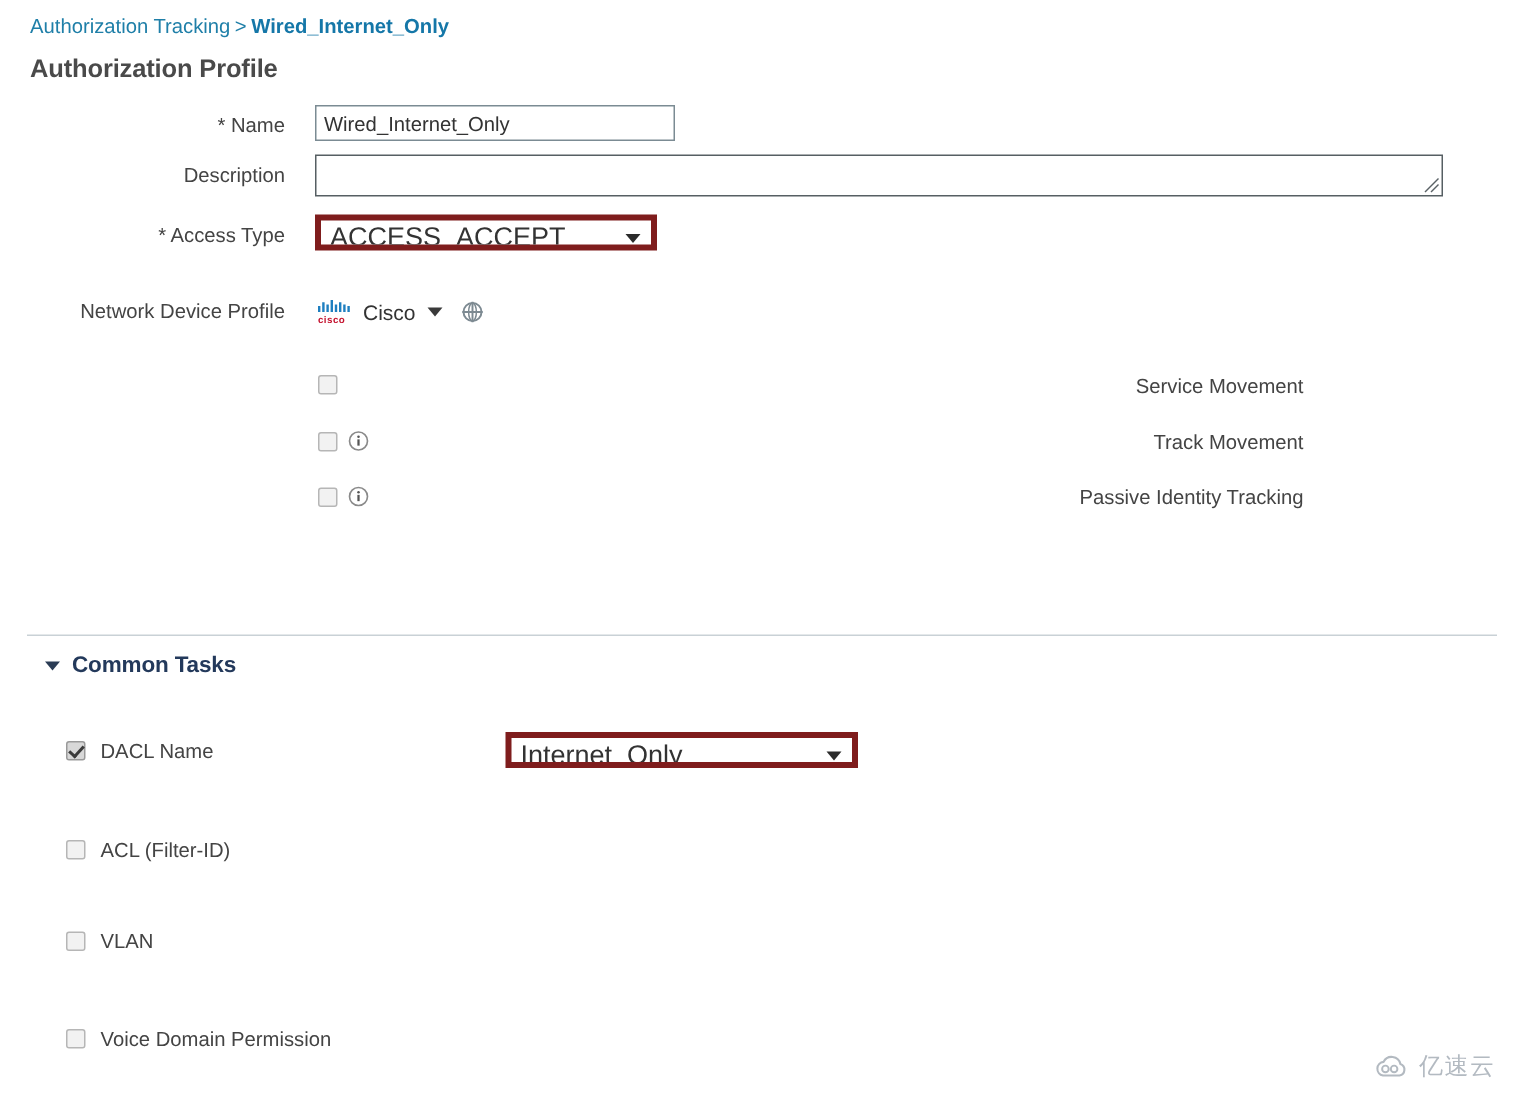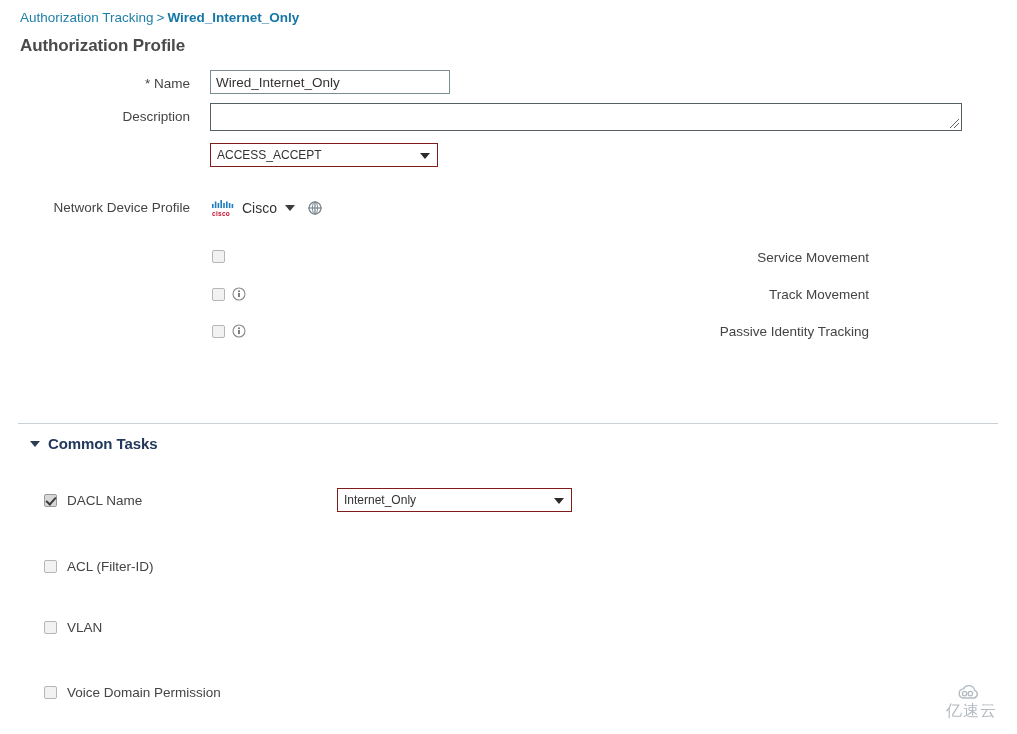--- a/index.html
+++ b/index.html
@@ -130,23 +130,23 @@
     width: 11px;
     height: 11px;
     pointer-events: none;
   }
 
   
   .sel {
     box-sizing: border-box;
     position: relative;
     height: 24px;
-    border: 1px solid #7f1d1d;
+    border: 4px solid #7f1d1d;
     background: #ffffff;
-    font-size: 12px;
+    font-size: 18px;
     color: #333333;
     line-height: 22px;
     padding: 0 24px 0 6px;
     white-space: nowrap;
     overflow: hidden;
     cursor: default;
   }
   .sel.access-type { width: 228px; }
   .sel.dacl { width: 235px; }
   .sel-caret {
@@ -332,21 +332,20 @@
   }
 
   
   .watermark {
     position: absolute;
     right: 20px;
     bottom: 12px;
     display: flex;
     align-items: center;
     opacity: 0.75;
-    flex-direction: column;
   }
   .wm-icon { margin-right: 5px; }
   .wm-text {
     font-size: 16px;
     color: #9aa3ad;
     letter-spacing: 1px;
     font-family: "DejaVu Sans", sans-serif;
   }
 </style>
 </head>
@@ -378,20 +377,23 @@
         <textarea class="desc" placeholder="" style=""></textarea>
         <svg class="resize-grip" viewBox="0 0 11 11">
           <line x1="10" y1="1" x2="1" y2="10" stroke="#5a6266" stroke-width="1"></line>
           <line x1="10" y1="5" x2="5" y2="10" stroke="#5a6266" stroke-width="1"></line>
         </svg>
       </div>
     </div>
   </div>
 
   <div class="form-row">
+    <div class="label-wrap">
+      <div class="form-label">* Access Type</div>
+    </div>
     <div class="field-wrap">
       <div class="sel access-type">
         <span>ACCESS_ACCEPT</span>
         <span class="sel-caret"></span>
       </div>
     </div>
   </div>
 
   <div style="height:18px"></div>
 

